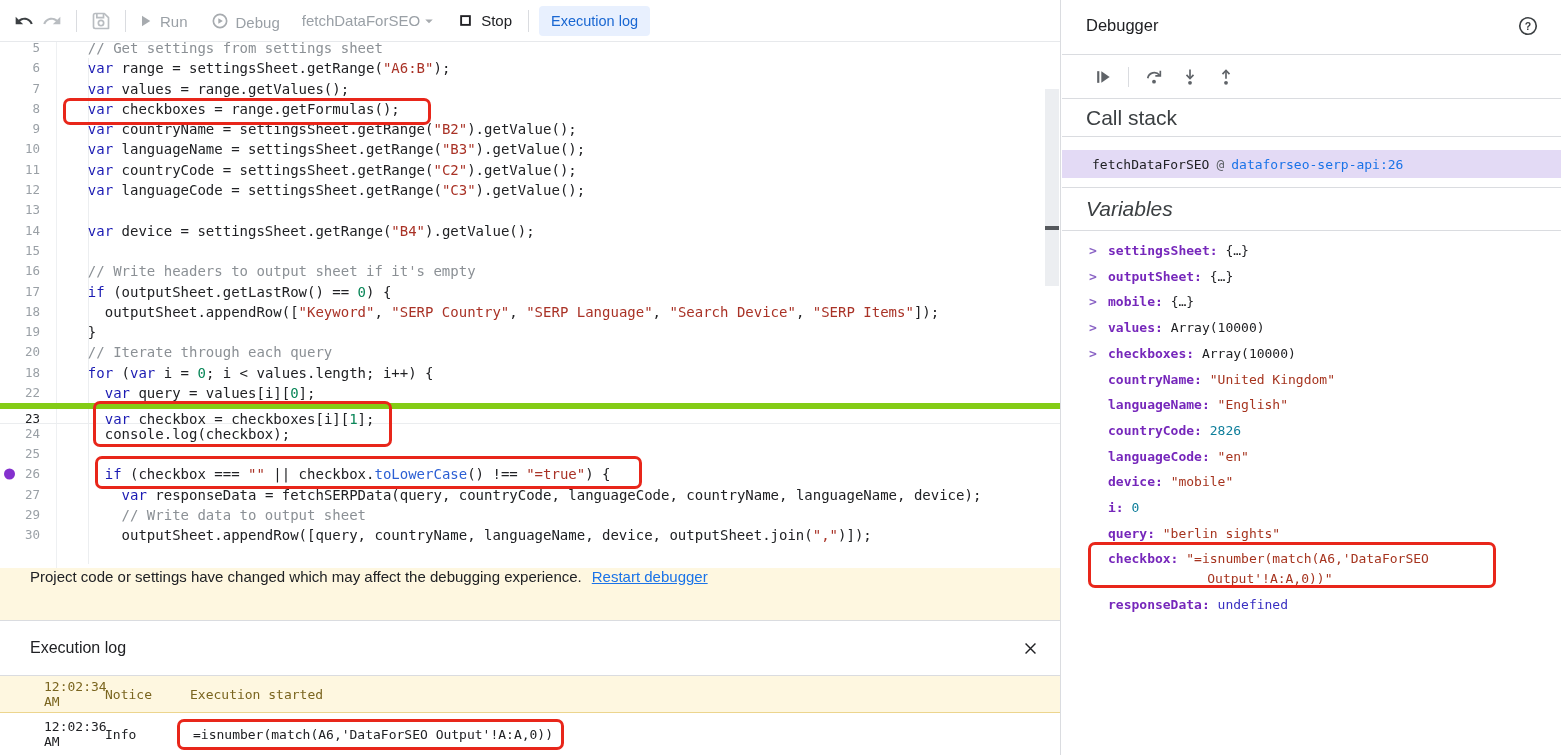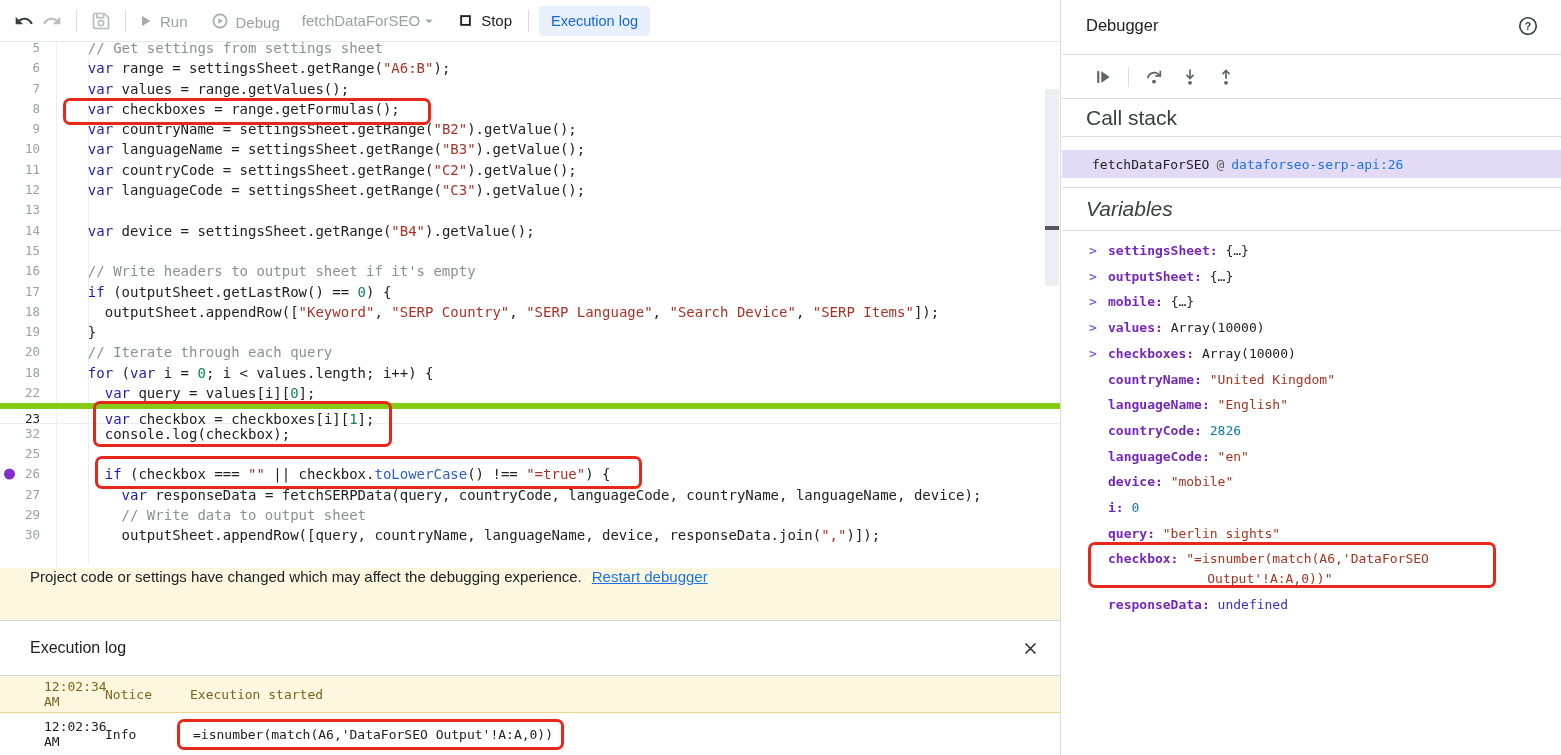--- a/index.html
+++ b/index.html
@@ -164,26 +164,26 @@
         <div class="code-row"><span class="ln">14</span><span class="tok-d">  </span><span class="tok-k">var</span><span class="tok-d"> device = settingsSheet.getRange(</span><span class="tok-s">"B4"</span><span class="tok-d">).getValue();</span></div>
         <div class="code-row"><span class="ln">15</span></div>
         <div class="code-row"><span class="ln">16</span><span class="tok-c">  // Write headers to output sheet if it's empty</span></div>
         <div class="code-row"><span class="ln">17</span><span class="tok-d">  </span><span class="tok-k">if</span><span class="tok-d"> (outputSheet.getLastRow() == </span><span class="tok-n">0</span><span class="tok-d">) {</span></div>
         <div class="code-row"><span class="ln">18</span><span class="tok-d">    outputSheet.appendRow([</span><span class="tok-s">"Keyword"</span><span class="tok-d">, </span><span class="tok-s">"SERP Country"</span><span class="tok-d">, </span><span class="tok-s">"SERP Language"</span><span class="tok-d">, </span><span class="tok-s">"Search Device"</span><span class="tok-d">, </span><span class="tok-s">"SERP Items"</span><span class="tok-d">]);</span></div>
         <div class="code-row"><span class="ln">19</span><span class="tok-d">  }</span></div>
         <div class="code-row"><span class="ln">20</span><span class="tok-c">  // Iterate through each query</span></div>
         <div class="code-row"><span class="ln">18</span><span class="tok-d">  </span><span class="tok-k">for</span><span class="tok-d"> (</span><span class="tok-k">var</span><span class="tok-d"> i = </span><span class="tok-n">0</span><span class="tok-d">; i &lt; values.length; i++) {</span></div>
         <div class="code-row"><span class="ln">22</span><span class="tok-d">    </span><span class="tok-k">var</span><span class="tok-d"> query = values[i][</span><span class="tok-n">0</span><span class="tok-d">];</span></div>
         <div class="code-row current"><span class="ln">23</span><span class="tok-d">    </span><span class="tok-k">var</span><span class="tok-d"> checkbox = checkboxes[i][</span><span class="tok-n">1</span><span class="tok-d">];</span></div>
-        <div class="code-row"><span class="ln">32</span><span class="tok-d">    console.log(checkbox);</span></div>
+        <div class="code-row"><span class="ln">24</span><span class="tok-d">    console.log(checkbox);</span></div>
         <div class="code-row"><span class="ln">25</span></div>
         <div class="code-row"><span class="ln">26</span><span class="bp"></span><span class="tok-d">    </span><span class="tok-k">if</span><span class="tok-d"> (checkbox === </span><span class="tok-s">""</span><span class="tok-d"> || checkbox.</span><span class="tok-m">toLowerCase</span><span class="tok-d">() !== </span><span class="tok-s">"=true"</span><span class="tok-d">) {</span></div>
         <div class="code-row"><span class="ln">27</span><span class="tok-d">      </span><span class="tok-k">var</span><span class="tok-d"> responseData = fetchSERPData(query, countryCode, languageCode, countryName, languageName, device);</span></div>
         <div class="code-row"><span class="ln">29</span><span class="tok-c">      // Write data to output sheet</span></div>
-        <div class="code-row"><span class="ln">30</span><span class="tok-d">      outputSheet.appendRow([query, countryName, languageName, device, responseData.join(</span><span class="tok-s">","</span><span class="tok-d">)]);</span></div>
+        <div class="code-row"><span class="ln">30</span><span class="tok-d">      outputSheet.appendRow([query, countryName, languageName, device, outputSheet.join(</span><span class="tok-s">","</span><span class="tok-d">)]);</span></div>
       </div>
     <div class="red-box rb-1"></div>
     <div class="red-box rb-2"></div>
     <div class="red-box rb-3"></div>
     <div class="sb-thumb"></div>
     <div class="sb-mark"></div>
   </div>
 
   <div class="banner">
     <span>Project code or settings have changed which may affect the debugging experience.</span>

